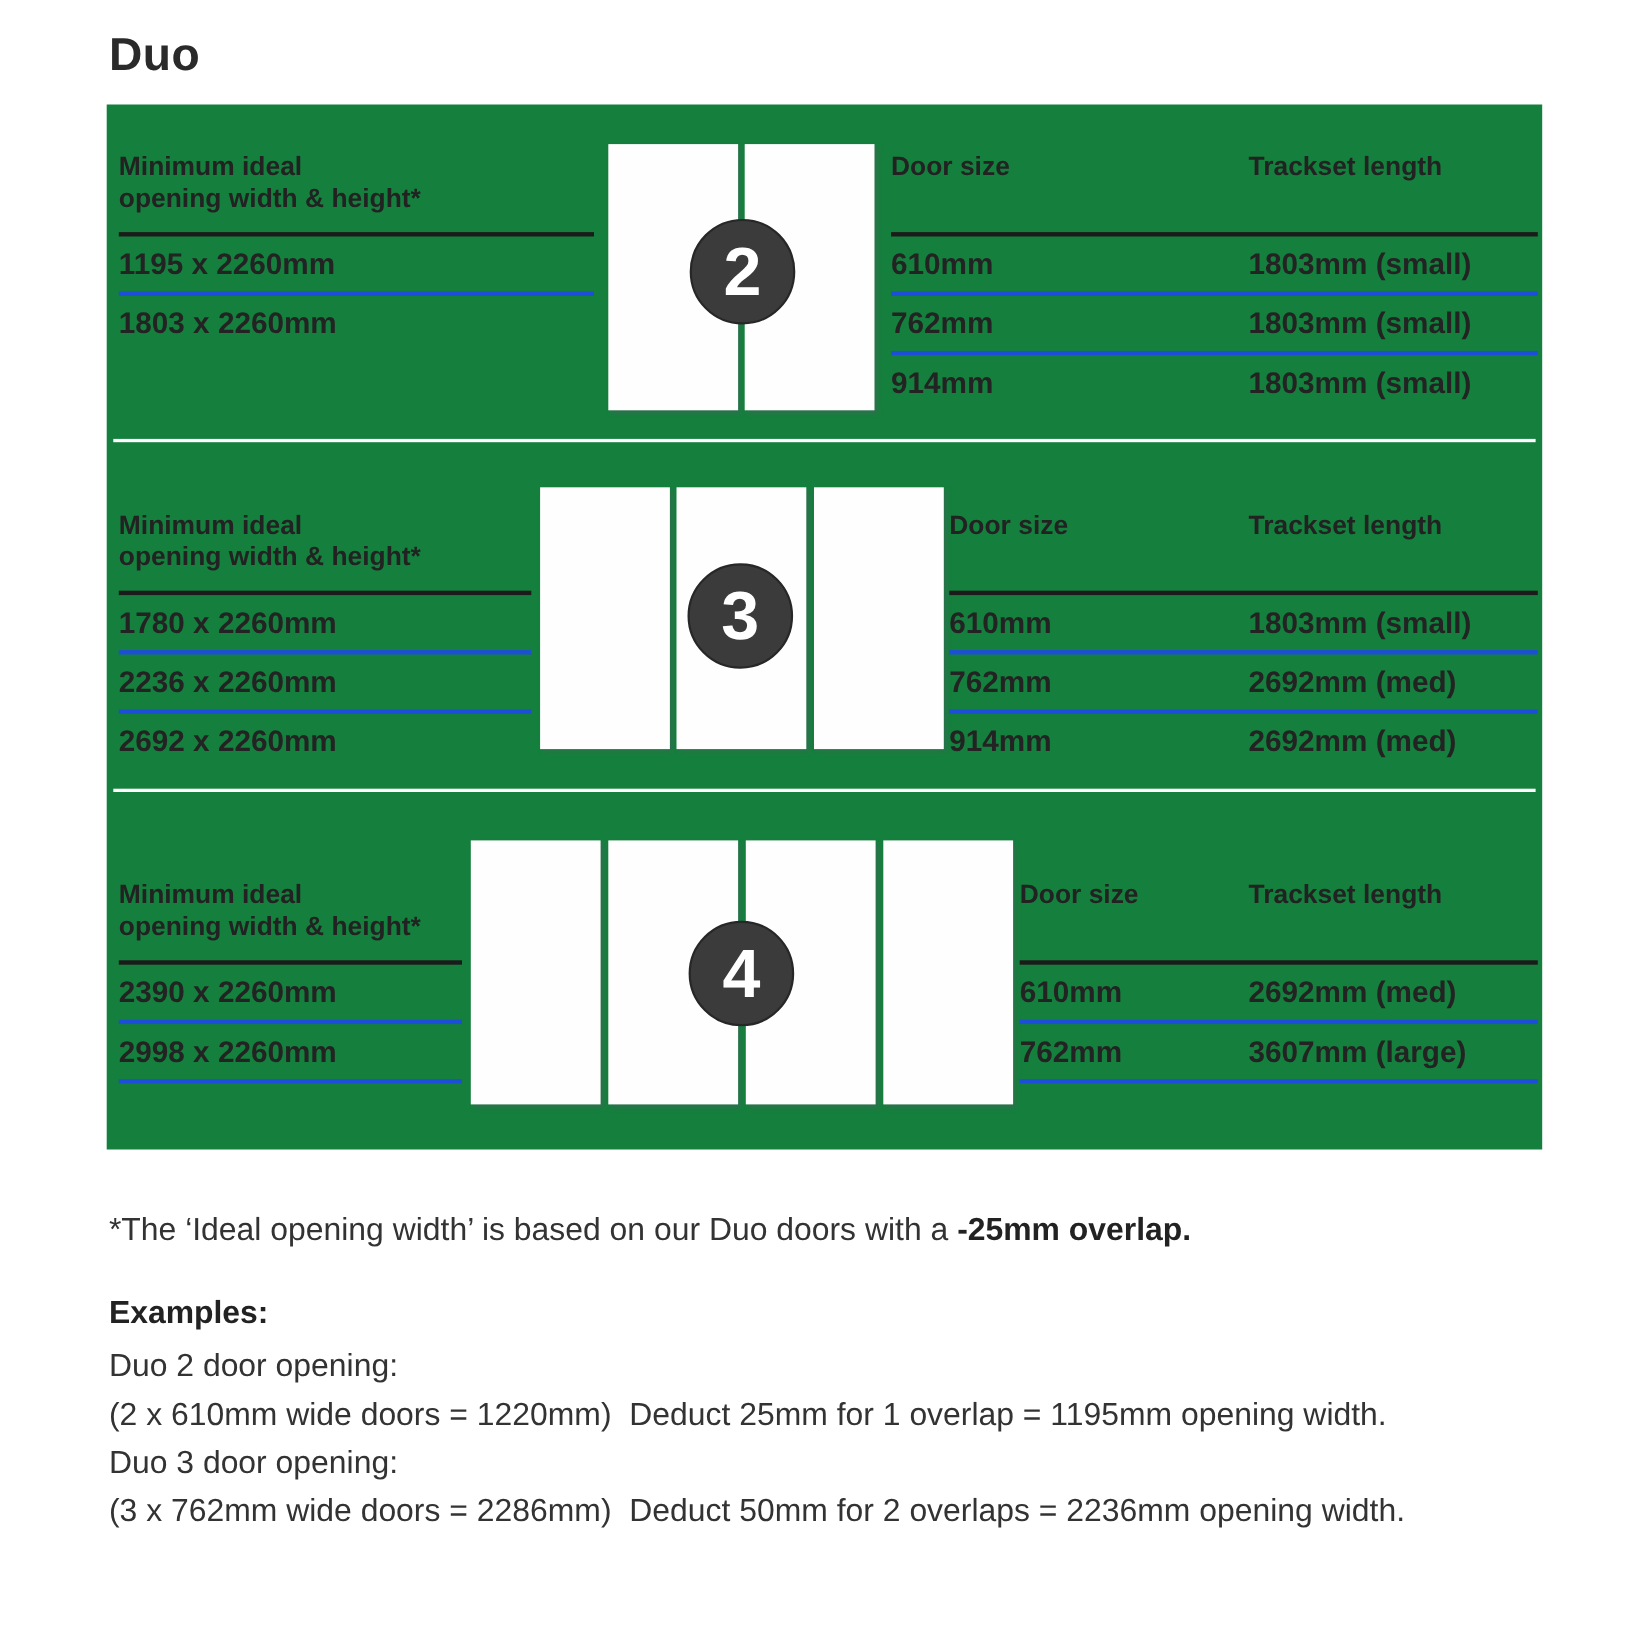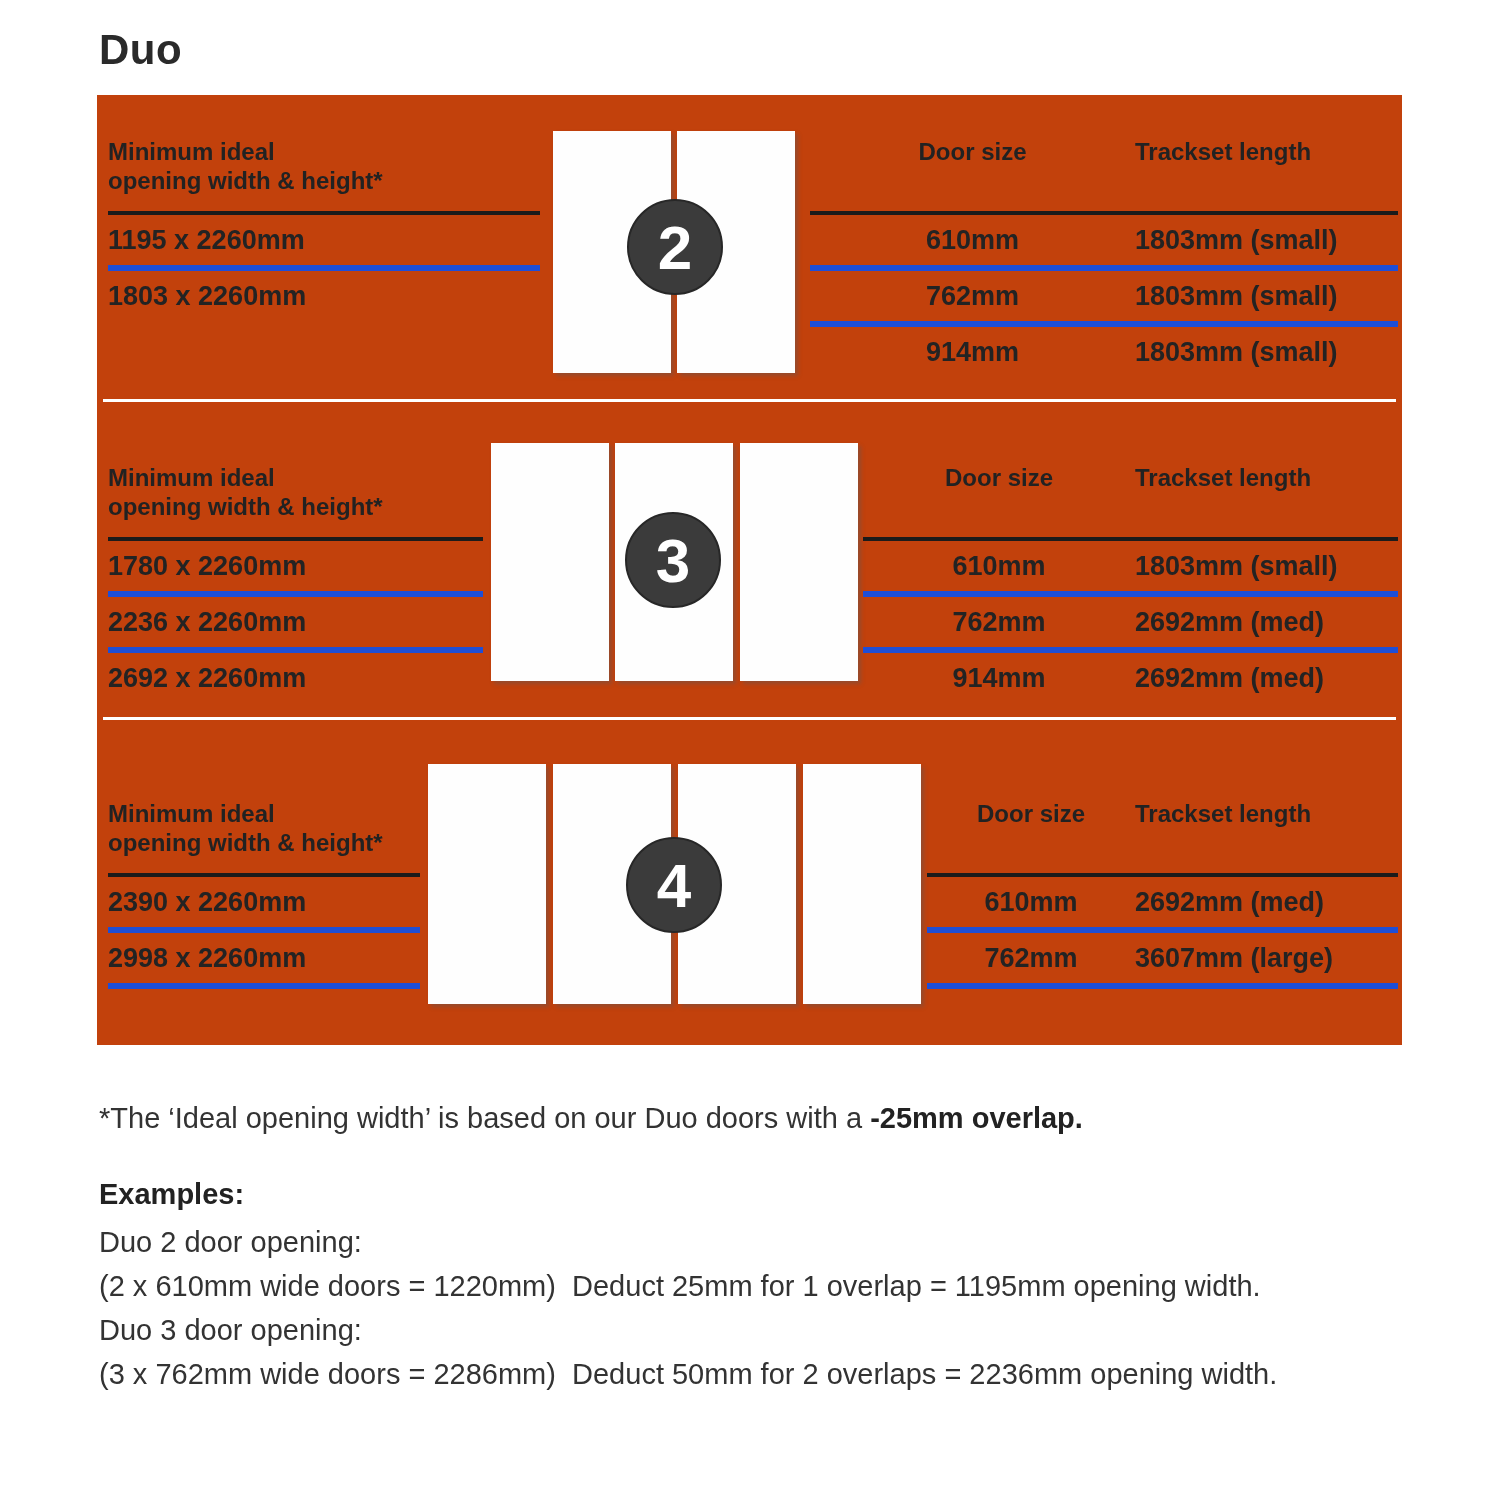--- a/index.html
+++ b/index.html
@@ -8,31 +8,31 @@
     background:#ffffff;
     font-family:"Liberation Sans","DejaVu Sans",sans-serif;
     color:#222;
   }
   .page-title{
     position:absolute;left:99px;top:26px;
     font-size:42px;font-weight:700;color:#2a2a2a;letter-spacing:0.5px;
   }
   .panel{
     position:absolute;left:97px;top:95px;width:1305px;height:950px;
-    background:#c2410c;
+    background:#15803d;
   }
   .section{position:absolute;left:0;width:100%;}
   .left-col,.right-col{position:absolute;}
   .col-header{font-size:24px;font-weight:700;line-height:29px;color:#222;}
   .rule{height:4px;background:#1b1b1b;margin-top:16px;}
   .rc-header{display:flex;font-size:24px;font-weight:700;line-height:29px;color:#222;}
   .rc-rule{margin-top:45px;}
   .row{height:50px;display:flex;align-items:center;font-size:27px;font-weight:700;color:#232323;}
-  .row.bordered{border-bottom:6px solid #1d4ed8;}
-  .colA{flex:1;text-align:center;}
+  .row.bordered{border-bottom:4px solid #1d4ed8;}
+  .colA{flex:1;text-align:left;}
   .colB{width:263px;}
   .door{position:absolute;background:#fefefe;box-shadow:3px 3px 4px rgba(80,90,100,0.38);}
   .door-s1{top:36px;width:118px;height:242px;}
   .door-s2{top:40px;width:118px;height:238px;}
   .door-s3{top:43px;width:118px;height:240px;}
   .badge{
     position:absolute;width:96px;height:96px;border-radius:50%;
     background:#3b3b3b;color:#ffffff;border:2px solid #272727;box-sizing:border-box;
     display:flex;align-items:center;justify-content:center;
     font-size:62px;font-weight:700;

